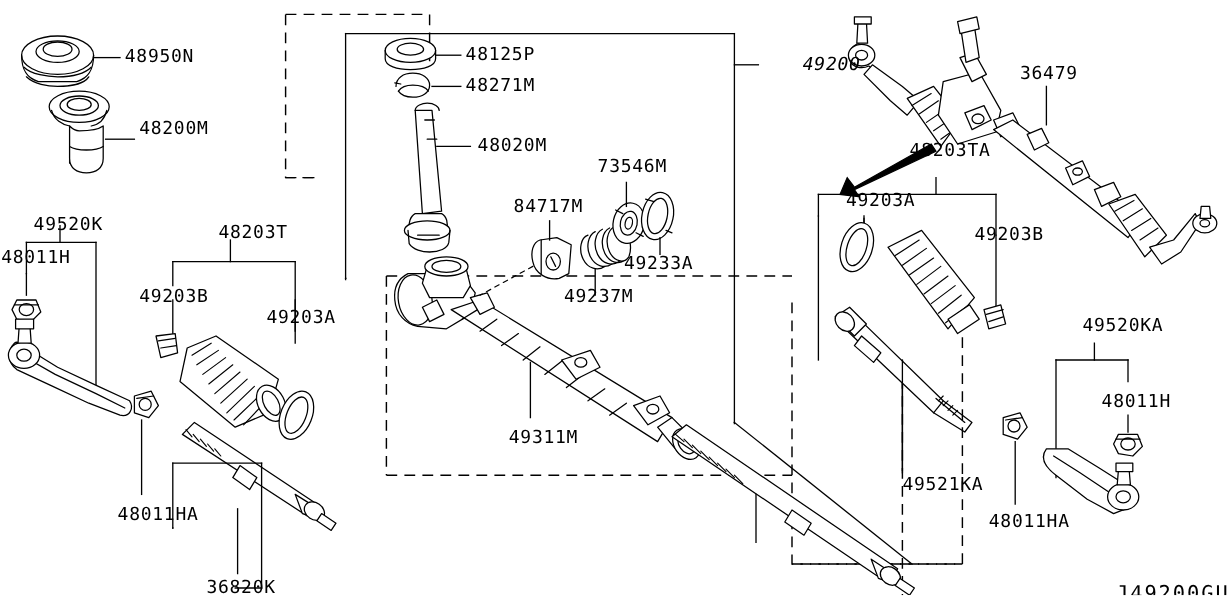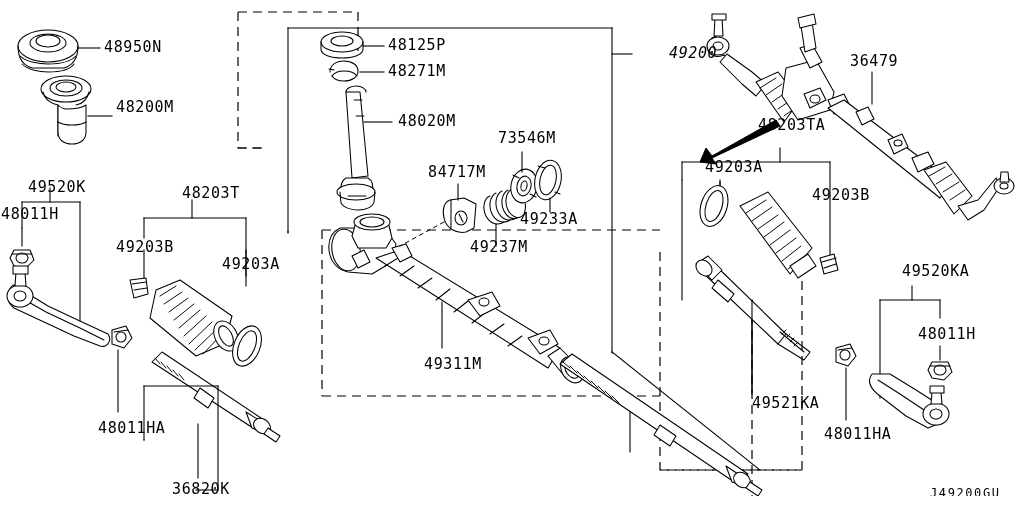--- a/index.html
+++ b/index.html
@@ -27,21 +27,21 @@
     position: absolute;
     font-family: "DejaVu Sans Mono", "Liberation Mono", monospace;
     font-size: 15px;
     letter-spacing: 0.6px;
     color: #000000;
     white-space: nowrap;
     line-height: 1;
     user-select: none;
   }
   .lbl-sig {
-    font-size: 12px;
+    font-size: 17px;
     letter-spacing: 1.6px;
   }
   svg .ln {
     stroke: #000000;
     fill: none;
     stroke-width: 1.1;
     stroke-linecap: square;
   }
   svg .ln-thin {
     stroke: #000000;

